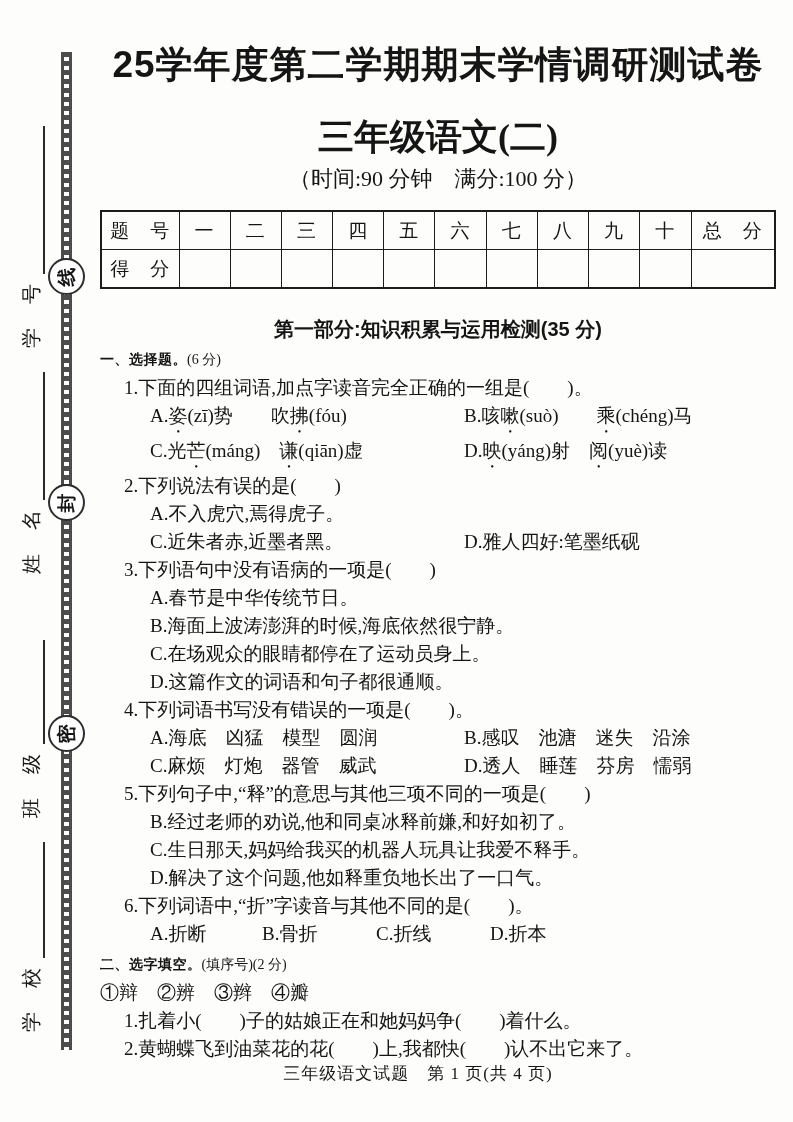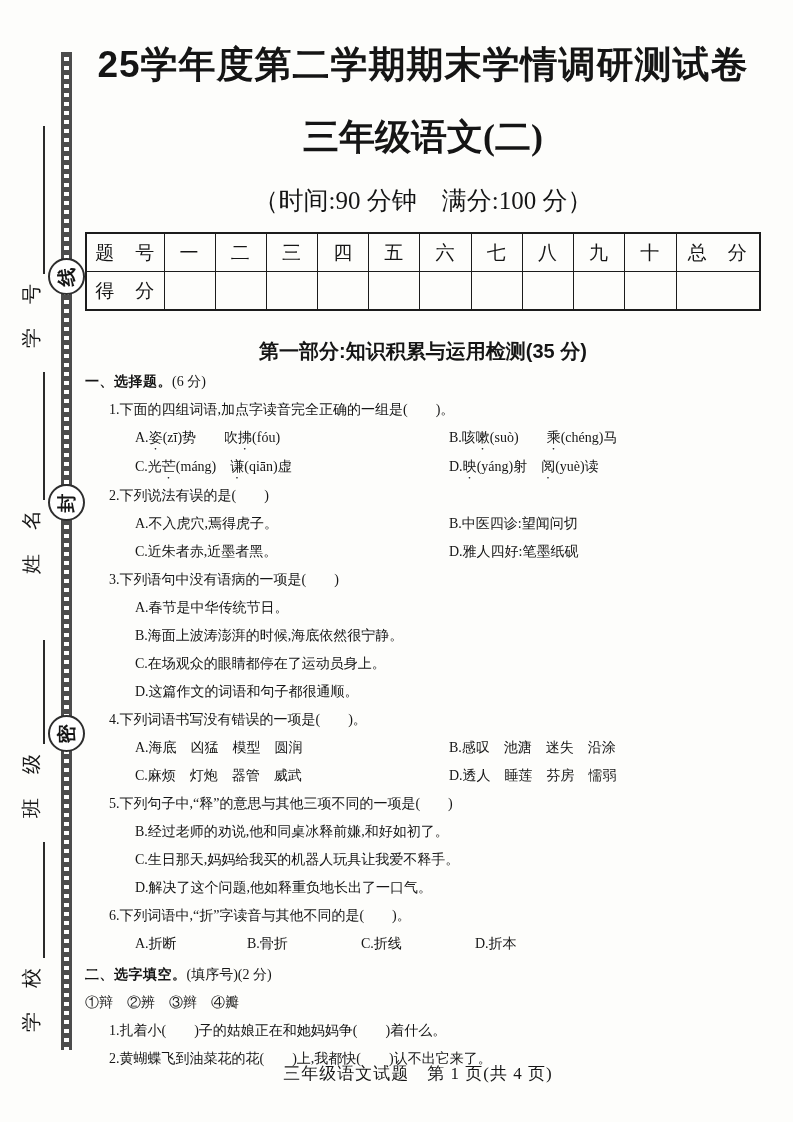--- a/index.html
+++ b/index.html
@@ -28,36 +28,36 @@
     transform:rotate(-90deg);transform-origin:0 0;
     font-size:20px;letter-spacing:2px;white-space:nowrap;
     display:flex;align-items:flex-end;
   }
   .seal-group{margin-right:24px;display:inline-flex;align-items:flex-end;}
   .seal-group .lbl{margin-right:8px;}
   .blank{display:inline-block;border-bottom:2px solid #2a2a2a;height:1.05em;}
   .w-school{width:116px;} .w-class{width:104px;} .w-name{width:128px;} .w-id{width:148px;}
   .gap-extra{margin-left:42px;}
   
-  .main{position:absolute;left:85px;top:40px;width:676px;}
+  .main{position:absolute;left:100px;top:40px;width:676px;}
   .title1{
     font-family:"Liberation Sans","DejaVu Sans",sans-serif;
     font-size:37px;font-weight:700;text-align:center;line-height:50px;letter-spacing:1px;
   }
   .title2{font-size:36px;font-weight:700;text-align:center;margin-top:24px;line-height:46px;}
-  .meta{font-size:25px;text-align:center;margin-top:26px;line-height:30px;}
+  .meta{font-size:22px;text-align:center;margin-top:4px;line-height:30px;}
   table.score{width:100%;border-collapse:collapse;margin-top:16px;table-layout:fixed;border:2px solid #1c1c1c;}
   table.score td{border:1px solid #1c1c1c;height:37px;text-align:center;font-size:19px;padding:0;letter-spacing:1px;}
   .part-heading{
     font-family:"Liberation Sans","DejaVu Sans",sans-serif;
     text-align:center;font-weight:700;font-size:20px;margin-top:26px;line-height:28px;
   }
   .sec-title{font-size:14px;line-height:29px;margin-top:2px;}
   .sec-title b{font-family:"Liberation Sans","DejaVu Sans",sans-serif;letter-spacing:.5px;}
-  .line{font-size:14px;line-height:28px;}
+  .line{font-size:19px;line-height:28px;}
   .stem{padding-left:24px;}
   .opts1{padding-left:50px;}
   .opts2{padding-left:50px;display:grid;grid-template-columns:273px 1fr;gap:41px;}
   .opts4{padding-left:50px;display:grid;grid-template-columns:112px 114px 114px 1fr;}
   .center{}
   .em-dot{
     -webkit-text-emphasis:filled dot #151515;-webkit-text-emphasis-position:under;
     text-emphasis:filled dot #151515;text-emphasis-position:under right;
   }
   .footer{position:absolute;left:80px;width:676px;top:1062px;text-align:center;font-size:17px;letter-spacing:1px;}
@@ -158,21 +158,20 @@
     <span>B.咳<span class="em-dot">嗽</span>(suò)　　<span class="em-dot">乘</span>(chéng)马</span>
   </div>
   <div class="line opts2">
     <span>C.光<span class="em-dot">芒</span>(máng)　<span class="em-dot">谦</span>(qiān)虚</span>
     <span>D.<span class="em-dot">映</span>(yáng)射　<span class="em-dot">阅</span>(yuè)读</span>
   </div>
 
   <div class="line stem">2.下列说法有误的是(　　)</div>
   <div class="line opts2">
     <span>A.不入虎穴,焉得虎子。</span>
-    <span>B.中医四诊:望闻问切</span>
   </div>
   <div class="line opts2">
     <span>C.近朱者赤,近墨者黑。</span>
     <span>D.雅人四好:笔墨纸砚</span>
   </div>
 
   <div class="line stem">3.下列语句中没有语病的一项是(　　)</div>
   <div class="line opts1">A.春节是中华传统节日。</div>
   <div class="line opts1">B.海面上波涛澎湃的时候,海底依然很宁静。</div>
   <div class="line opts1">C.在场观众的眼睛都停在了运动员身上。</div>

